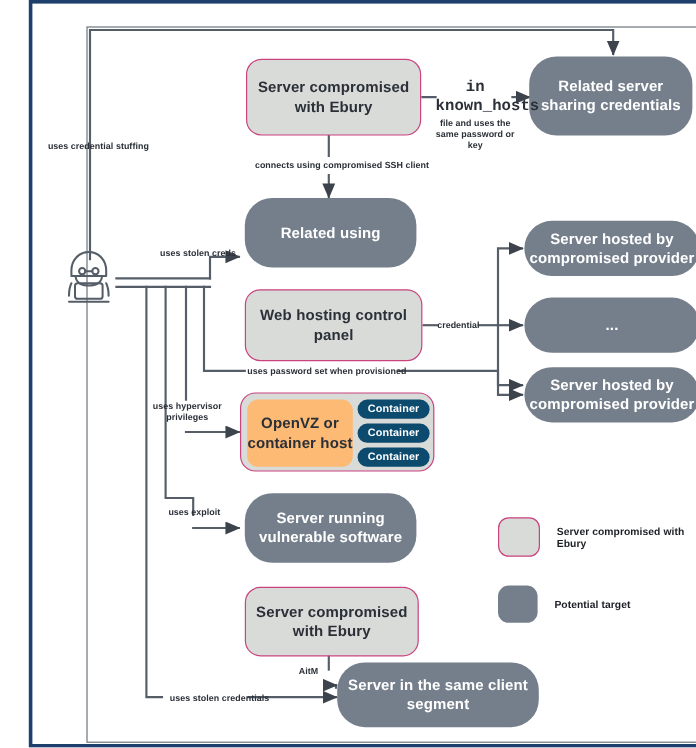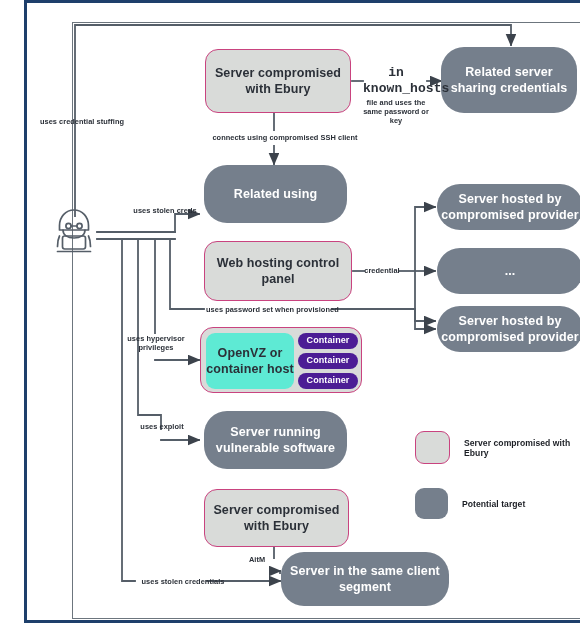--- a/index.html
+++ b/index.html
@@ -58,32 +58,32 @@
     font-size:12.5px;
     border:1.8px solid #c9437f;
     border-radius:13px;
     display:block;
     padding:0;
   }
   .host-inner{
     position:absolute;
     left:5px;top:5px;
     width:88px;height:56px;
-    background:#5eead4;
+    background:#fdba74;
     border-radius:9px;
     display:flex;align-items:center;justify-content:center;
     text-align:center;
     font-size:12.5px;font-weight:bold;color:#2b3038;
     line-height:1.28;
   }
   .container-pill{
     position:absolute;
     left:97px;
     width:60px;height:16px;
-    background:#4c1d95;
+    background:#0c4a6e;
     color:#ffffff;
     border-radius:8px;
     font-size:9px;font-weight:bold;
     display:flex;align-items:center;justify-content:center;
     letter-spacing:.1px;
   }
 
   
   .elabel{
     position:absolute;

